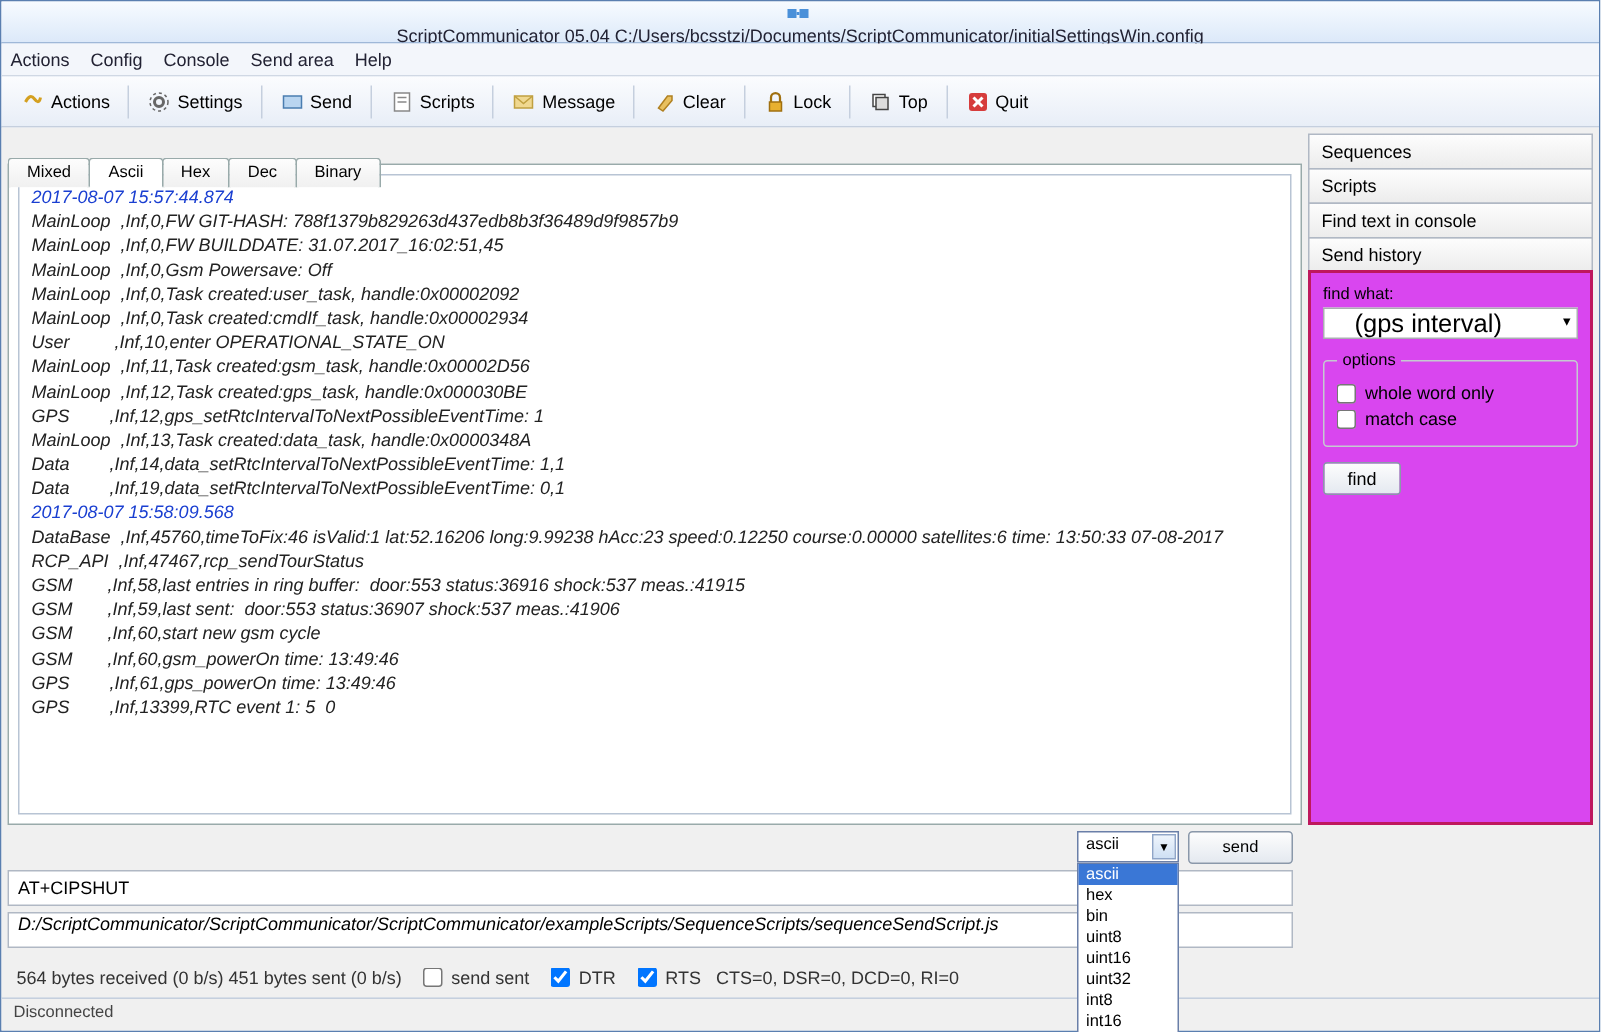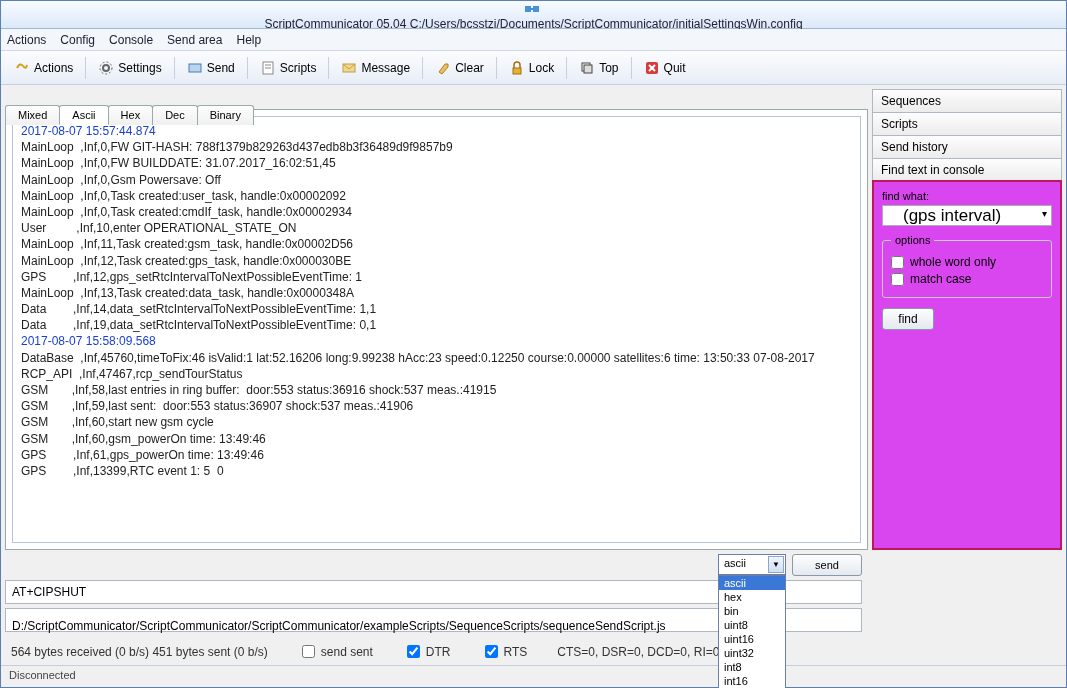--- a/index.html
+++ b/index.html
@@ -16,21 +16,21 @@
 .toolbar { height: 34px; background: linear-gradient(#fbfcfe,#e8eef7); display: flex; align-items: center; padding: 0 6px; gap: 2px; border-bottom: 1px solid #c5cfde; }
 .tbtn { padding: 3px 6px; display: flex; align-items: center; gap: 4px; border: 1px solid transparent; border-radius: 3px; }
 .tsep { width: 1px; height: 22px; background: #c5cfde; margin: 0 3px; }
 .ticon { width: 16px; height: 16px; display: inline-block; }
 .body { flex: 1; display: flex; background: #f0f0f0; padding: 4px 4px 0 4px; gap: 4px; overflow: hidden; }
 .leftcol { flex: 1; display: flex; flex-direction: column; }
 .tabs { display: flex; }
 .tab { padding: 3px 12px; border: 1px solid #9aa; border-bottom: none; background: linear-gradient(#fdfdfd,#f0f0f0); margin-right: -1px; border-radius: 3px 3px 0 0; position: relative; top: 16px; font-size: 11px;}
 .tab.active { background: #fff; z-index: 2; border-bottom: 1px solid #fff; }
 .console-wrap { border: 1px solid #9aa; background: #fff; padding: 6px; flex: 1; display: flex; flex-direction: column; min-height: 0; }
-.console { flex: 1; border: 1px solid #b8c4d4; padding: 6px 8px; overflow: auto; font-family: Tahoma, sans-serif; font-size: 12px; line-height: 1.35; color: #222; white-space: pre-wrap; }
+.console { flex: 1; border: 1px solid #b8c4d4; padding: 6px 8px; overflow: auto; font-family: Tahoma, sans-serif; font-size: 12px; line-height: 1.35; color: #222; white-space: pre-wrap; font-style: italic; }
 .ts { color: #1a3fd1; }
 .rightcol { width: 190px; display: flex; flex-direction: column; gap: 0; }
 .accitem { border: 1px solid #b0b8c4; background: linear-gradient(#fdfdfd,#ececec); padding: 4px 8px; font-size: 12px; margin-bottom: -1px; }
 .findpanel { border: 2px solid #be185d; background: #d946ef; padding: 8px; margin-top: -1px; flex: 1; }
 .findpanel label { display: block; margin-bottom: 3px; font-size: 11px; }
 .combo { width: 100%; height: 21px; border: 1px solid #abadb3; background: #fff; padding: 0 18px 0 20px; position: relative; font-size: 17px; }
 .combo::after { content: "▾"; position: absolute; right: 4px; top: 2px; font-size: 10px; }
 fieldset { border: 1px solid #c5c9d0; margin: 8px 0 6px 0; padding: 6px 8px 8px 8px; border-radius: 3px; }
 legend { padding: 0 4px; font-size: 11px; }
 .radio, .chk { display: flex; align-items: center; gap: 6px; margin: 3px 0; font-size: 11px; }
@@ -39,22 +39,22 @@
 .bottom { padding: 4px 4px 0 4px; background: #f0f0f0; }
 .sendrow { display: flex; gap: 6px; justify-content: flex-end; position: relative; margin-bottom: 4px; margin-right: 200px;}
 .sendselwrap { width: 68px; position: relative; }
 .sendsel { width: 68px; height: 21px; border: 1px solid #6a7fa8; background: #fff; padding: 2px 18px 2px 5px; font-size: 11px; }
 .sendsel-arrow { position: absolute; right: 2px; top: 2px; width: 16px; height: 17px; background: linear-gradient(#eef4fc,#cfe0f4); border: 1px solid #8fa5c8; display: flex; align-items: center; justify-content: center; font-size: 8px; }
 .dropdown { position: absolute; top: 21px; left: 0; width: 68px; border: 1px solid #6a7fa8; background: #fff; z-index: 50; }
 .dropdown div { padding: 1px 5px; font-size: 11px; }
 .dropdown div.sel { background: #3a77d6; color: #fff; }
 .sendbtn { width: 70px; height: 22px; border: 1px solid #8a98aa; border-radius: 3px; background: linear-gradient(#fdfdfd,#e4e9f0); font-size: 11px;}
 .inputline { border: 1px solid #b0b8c4; background: #fff; padding: 4px 6px; margin-bottom: 4px; height: 24px; font-size: 12px; margin-right: 200px;}
-.pathline { border: 1px solid #b0b8c4; background: #fff; padding: 10px 6px; margin-bottom: 6px; height: 24px; font-size: 12px; margin-right: 200px;}
-.infobar { padding: 4px 6px; font-size: 11px; color: #333; display: flex; align-items: center; gap: 30px; }
+.pathline { border: 1px solid #b0b8c4; background: #fff; padding: 0 6px; margin-bottom: 6px; height: 24px; font-size: 12px; margin-right: 200px; font-style: italic;}
+.infobar { padding: 4px 6px; font-size: 11px; color: #333; display: flex; align-items: center; gap: 10px; }
 .infobar .chk2 { display: flex; align-items: center; gap: 3px; }
 .statusbar { height: 22px; background: #f0f0f0; border-top: 1px solid #c5cfde; padding: 3px 8px; font-size: 11px; color: #444; }
 .tabs-area{background:#f0f0f0; padding: 0 0 0 0;}
 </style>
 </head>
 <body>
 
 <div class="window">
 
   <div class="titlebar">
@@ -166,22 +166,22 @@
         </div>
       </div>
       <div class="console-wrap">
         <div class="console" id="console"><div class="ts">2017-08-07 15:57:44.874</div><div>MainLoop  ,Inf,0,FW GIT-HASH: 788f1379b829263d437edb8b3f36489d9f9857b9</div><div>MainLoop  ,Inf,0,FW BUILDDATE: 31.07.2017_16:02:51,45</div><div>MainLoop  ,Inf,0,Gsm Powersave: Off</div><div>MainLoop  ,Inf,0,Task created:user_task, handle:0x00002092</div><div>MainLoop  ,Inf,0,Task created:cmdIf_task, handle:0x00002934</div><div>User         ,Inf,10,enter OPERATIONAL_STATE_ON</div><div>MainLoop  ,Inf,11,Task created:gsm_task, handle:0x00002D56</div><div>MainLoop  ,Inf,12,Task created:gps_task, handle:0x000030BE</div><div>GPS        ,Inf,12,gps_setRtcIntervalToNextPossibleEventTime: 1</div><div>MainLoop  ,Inf,13,Task created:data_task, handle:0x0000348A</div><div>Data        ,Inf,14,data_setRtcIntervalToNextPossibleEventTime: 1,1</div><div>Data        ,Inf,19,data_setRtcIntervalToNextPossibleEventTime: 0,1</div><div class="ts">2017-08-07 15:58:09.568</div><div>DataBase  ,Inf,45760,timeToFix:46 isValid:1 lat:52.16206 long:9.99238 hAcc:23 speed:0.12250 course:0.00000 satellites:6 time: 13:50:33 07-08-2017</div><div>RCP_API  ,Inf,47467,rcp_sendTourStatus</div><div>GSM       ,Inf,58,last entries in ring buffer:  door:553 status:36916 shock:537 meas.:41915</div><div>GSM       ,Inf,59,last sent:  door:553 status:36907 shock:537 meas.:41906</div><div>GSM       ,Inf,60,start new gsm cycle</div><div>GSM       ,Inf,60,gsm_powerOn time: 13:49:46</div><div>GPS        ,Inf,61,gps_powerOn time: 13:49:46</div><div>GPS        ,Inf,13399,RTC event 1: 5  0</div></div>
       </div>
     </div>
 
     <div class="rightcol">
       <div class="accitem">Sequences</div>
       <div class="accitem">Scripts</div>
+      <div class="accitem">Find text in console</div>
       <div class="accitem">Send history</div>
-      <div class="accitem">Find text in console</div>
       <div class="findpanel">
         <label>find what:</label>
         <div class="combo">(gps interval)</div>
         <fieldset>
           <legend>options</legend>
           <div class="chk">
               <input type="checkbox" style="">
               <span>whole word only</span>
             </div>
           <div class="chk">

